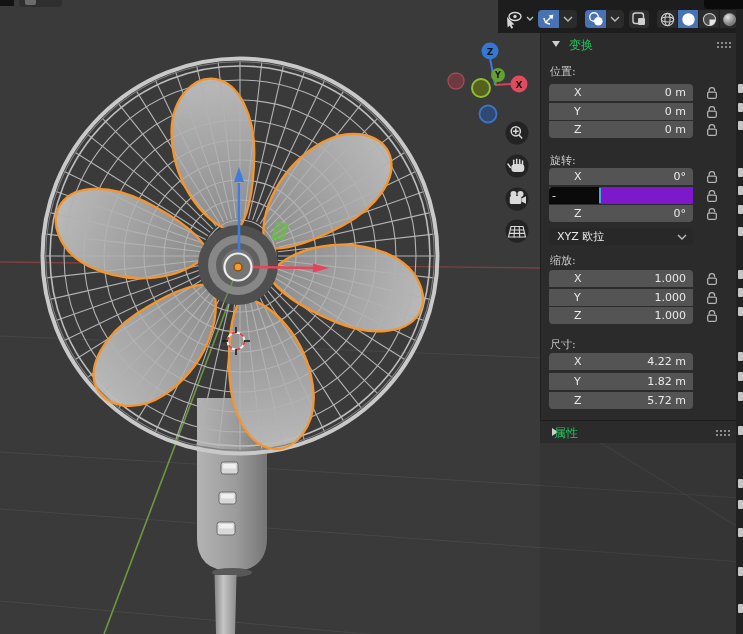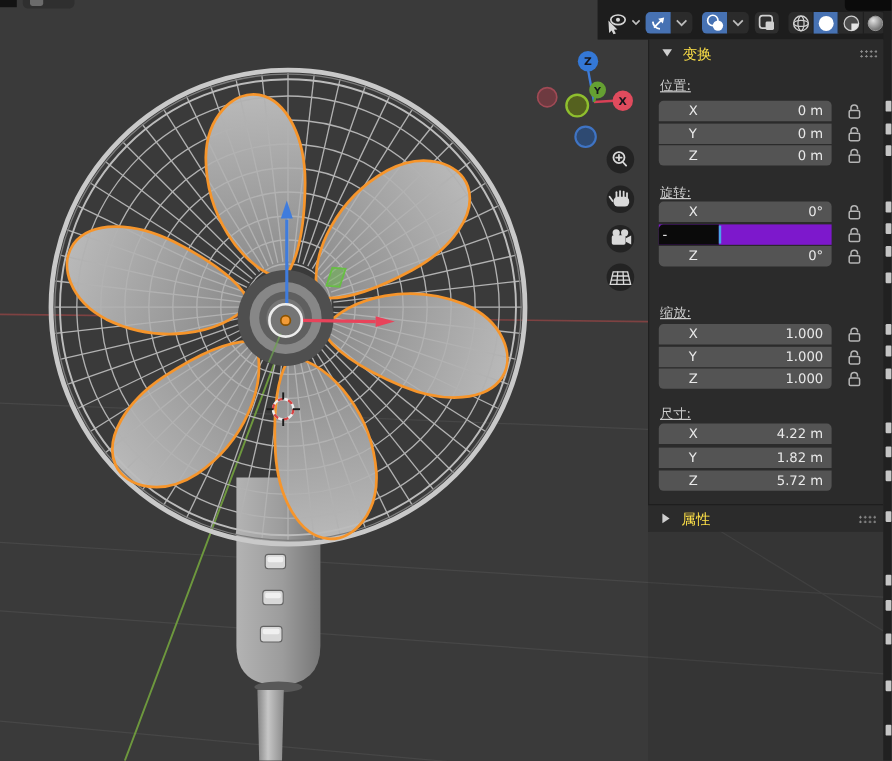--- a/index.html
+++ b/index.html
@@ -24,29 +24,29 @@
   #tr-tab{position:absolute;left:704px;top:0;width:39px;height:9px;background:#0b0b0b;
           border-radius:0 0 0 4px;z-index:5;}
 
   
   #sidebar{position:absolute;left:540px;top:33px;width:196px;height:410px;
            background:rgba(42,42,42,0.97);z-index:2;border-left:1px solid rgba(0,0,0,0.25);box-sizing:border-box;}
   #sidebar-tint{position:absolute;left:540px;top:443px;width:196px;height:191px;
            background:rgba(20,20,20,0.13);z-index:1;}
   #itempanel{position:absolute;left:540px;top:420px;width:196px;height:23px;
            background:rgba(43,43,43,0.97);z-index:2;border-top:1px solid rgba(0,0,0,0.3);box-sizing:border-box;}
-  .ptitle{position:absolute;color:#fde047;font-size:12px;}
+  .ptitle{position:absolute;color:#22c55e;font-size:12px;}
   .tri-down{position:absolute;width:0;height:0;border-left:4.5px solid transparent;
         border-right:4.5px solid transparent;border-top:6px solid #cfcfcf;}
   .tri-right{position:absolute;width:0;height:0;border-top:4.5px solid transparent;
         border-bottom:4.5px solid transparent;border-left:6px solid #cfcfcf;}
   .dots{position:absolute;width:15px;height:7px;
         background-image:radial-gradient(circle,#8d8d8d 0.9px,transparent 1px);
         background-size:4px 4px;}
-  .plabel{position:absolute;left:9px;color:#cccccc;font-size:11px;text-decoration:underline;}
+  .plabel{position:absolute;left:9px;color:#cccccc;font-size:11px;}
   .frow{position:absolute;left:8px;width:144px;height:17px;background:#545454;
         color:#e9e9e9;font-size:11px;line-height:17px;}
   .frow.first{border-radius:4px 4px 0 0;}
   .frow.last{border-radius:0 0 4px 4px;}
   .frow .ax{position:absolute;left:25px;}
   .frow .val{position:absolute;right:7px;}
   .frow.driver{background:#7d18cc;}
   .editbox{position:absolute;left:0;top:0;height:17px;width:50px;background:#0a0a0a;
         border-radius:4px 0 0 0;color:#f2f2f2;padding-left:3px;box-sizing:border-box;}
   .caret{position:absolute;left:50px;top:1px;width:2px;height:15px;background:#4aa3e8;}
@@ -385,20 +385,26 @@
     </svg>
   <svg class="lock" style="top:154.5px" viewBox="0 0 14 14">
       <path d="M4.5,6 V4.6 a2.4,2.4 0 0 1 4.8,0 V5.3" fill="none" stroke="#b5b5b5" stroke-width="1.1"></path>
       <rect x="3.2" y="6.2" width="7.6" height="5.4" rx="1" fill="none" stroke="#b5b5b5" stroke-width="1.1"></rect>
     </svg>
   <svg class="lock" style="top:173px" viewBox="0 0 14 14">
       <path d="M4.5,6 V4.6 a2.4,2.4 0 0 1 4.8,0 V5.3" fill="none" stroke="#b5b5b5" stroke-width="1.1"></path>
       <rect x="3.2" y="6.2" width="7.6" height="5.4" rx="1" fill="none" stroke="#b5b5b5" stroke-width="1.1"></rect>
     </svg>
 
+  <div class="dropdown" style="top:195px">
+    <span>XYZ 欧拉</span>
+    <svg style="position:absolute;right:6px;top:5px" width="10" height="8" viewBox="0 0 10 8">
+        <polyline points="1,2 5,6 9,2" fill="none" stroke="#bdbdbd" stroke-width="1.4"></polyline>
+      </svg>
+  </div>
 
   <span class="plabel" style="top:220px">缩放:</span>
   <div class="frow first" style="top:237px">
     <span class="ax">X</span>
     <span class="val">1.000</span>
   </div>
   <div class="frow" style="top:255.5px">
     <span class="ax">Y</span>
     <span class="val">1.000</span>
   </div>
@@ -429,21 +435,21 @@
     <span class="val">1.82 m</span>
   </div>
   <div class="frow last" style="top:359px">
     <span class="ax">Z</span>
     <span class="val">5.72 m</span>
   </div>
 </div>
 
 <div id="itempanel">
   <span class="tri-right" style="left:12px;top:7px"></span>
-  <span class="ptitle" style="left:28px;top:4px">属性</span>
+  <span class="ptitle" style="left:14px;top:4px">属性</span>
   <div class="dots" style="left:175px;top:8px"></div>
 </div>
 
 <div id="rstrip">
     <div class="frag" style="top: 84px;"></div>
     <div class="frag" style="top: 102.5px;"></div>
     <div class="frag" style="top: 121px;"></div>
     <div class="frag" style="top: 167.5px;"></div>
     <div class="frag" style="top: 186px;"></div>
     <div class="frag" style="top: 204.5px;"></div>

